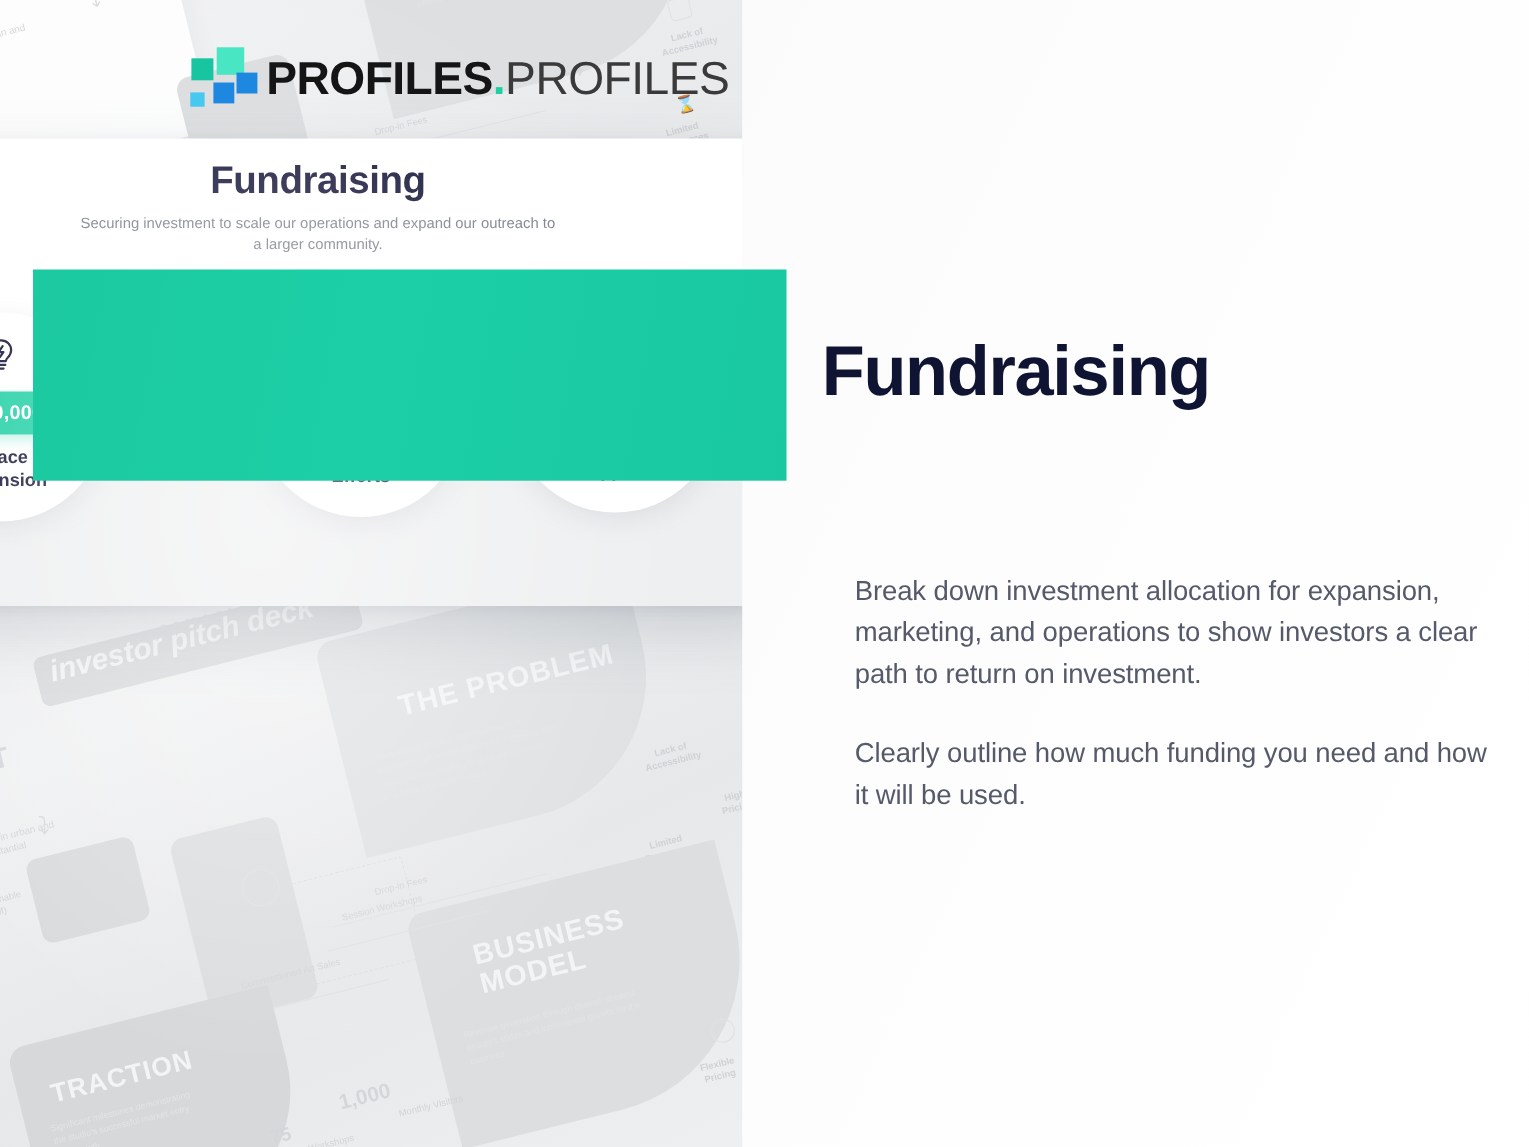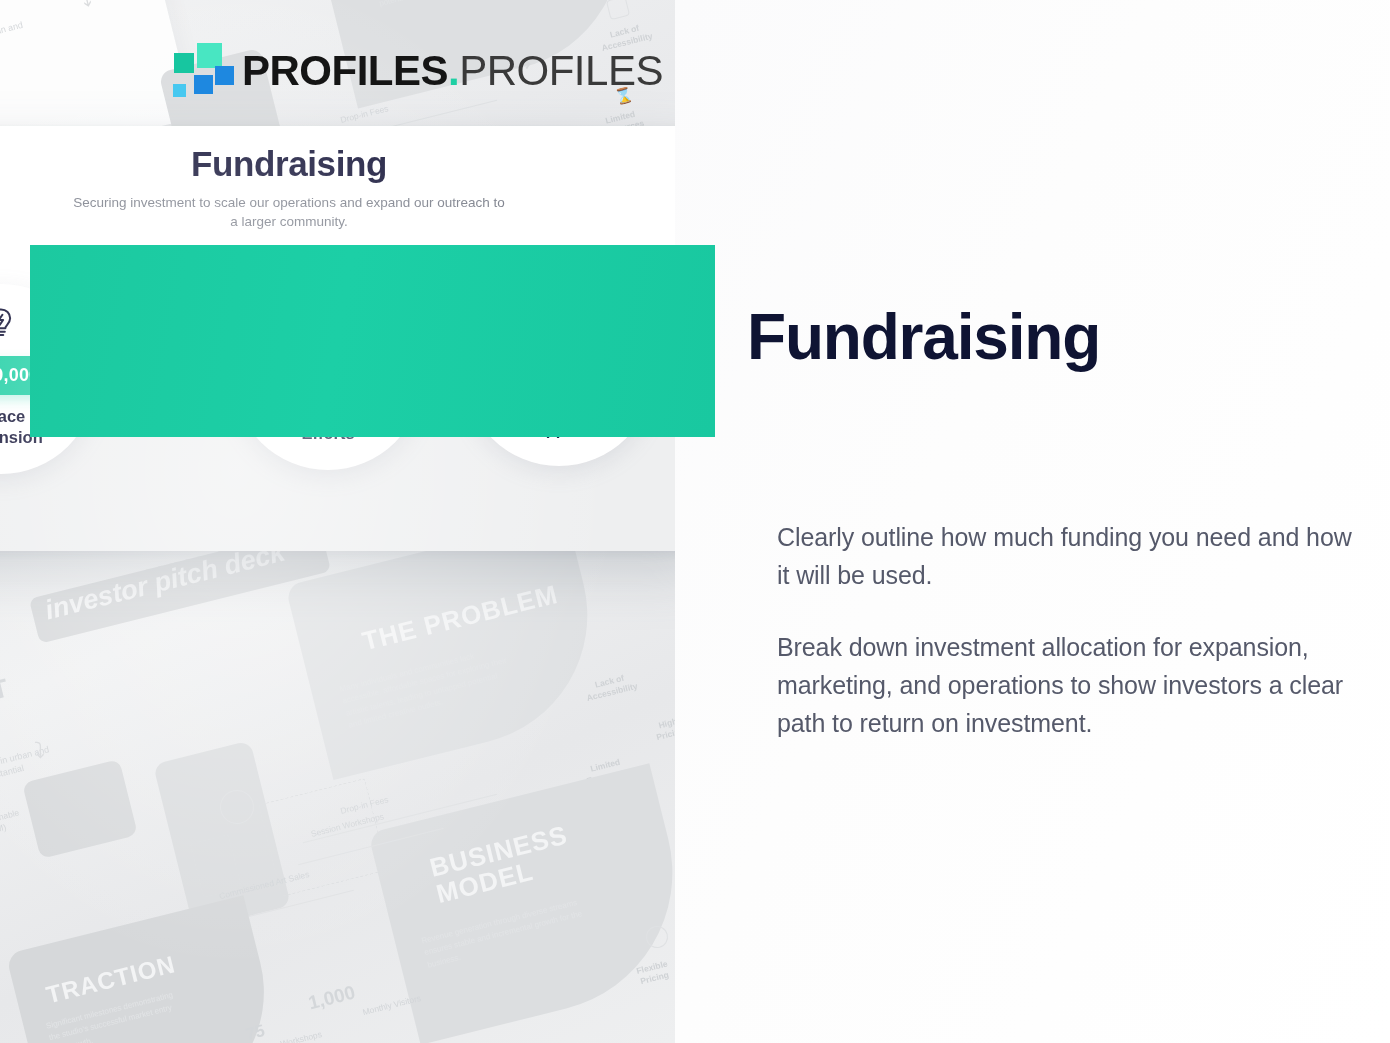--- a/index.html
+++ b/index.html
@@ -443,17 +443,17 @@
     </span>
     <span id="logo-text">
       <span class="b">PROFILES</span><span class="dot">.</span><span class="t">PROFILES</span>
     </span>
   </div>
 
   <div id="title-band"></div>
   <div id="title-band-text">Fundraising</div>
 
   <div id="body-copy">
+    <p>Break down investment allocation for expansion, marketing, and operations to show investors a clear path to return on investment.</p>
     <p>Clearly outline how much funding you need and how it will be used.</p>
-    <p>Break down investment allocation for expansion, marketing, and operations to show investors a clear path to return on investment.</p>
   </div>
 
 </div>
 
 </body></html>

